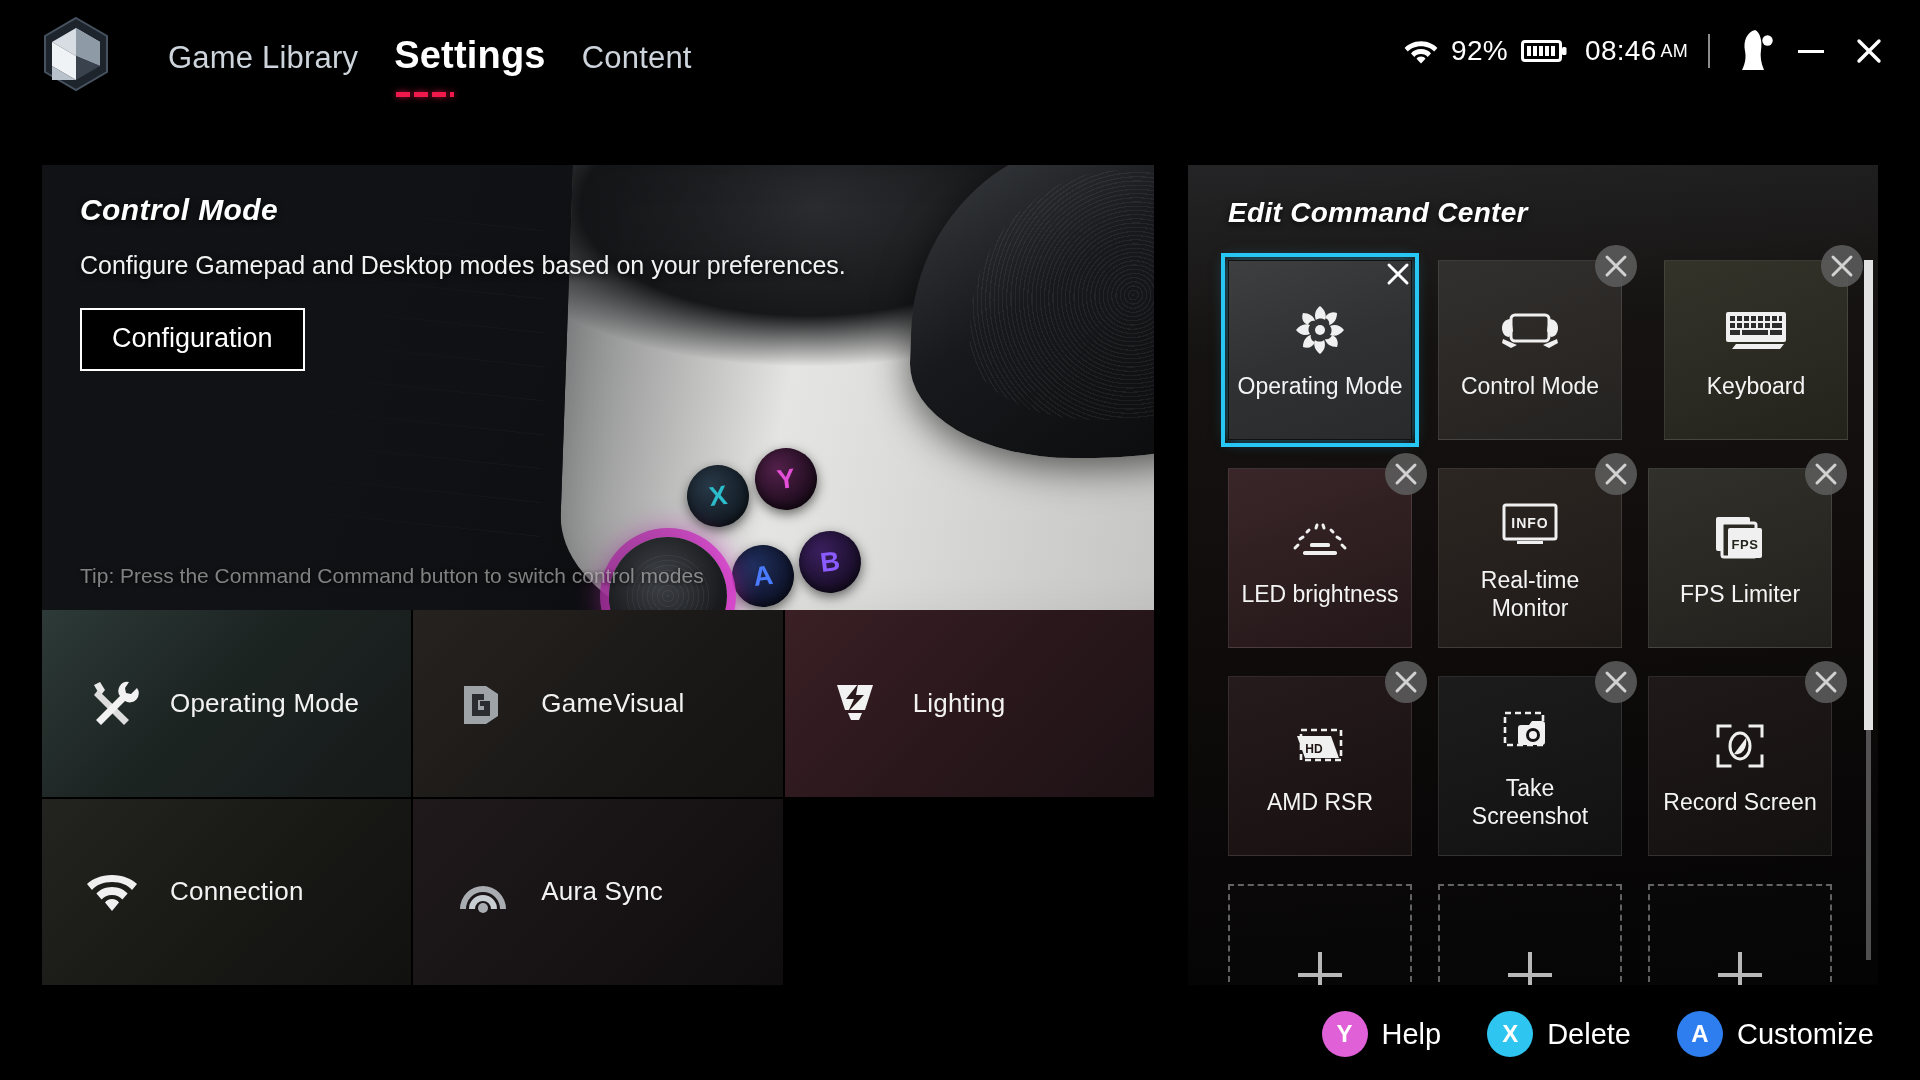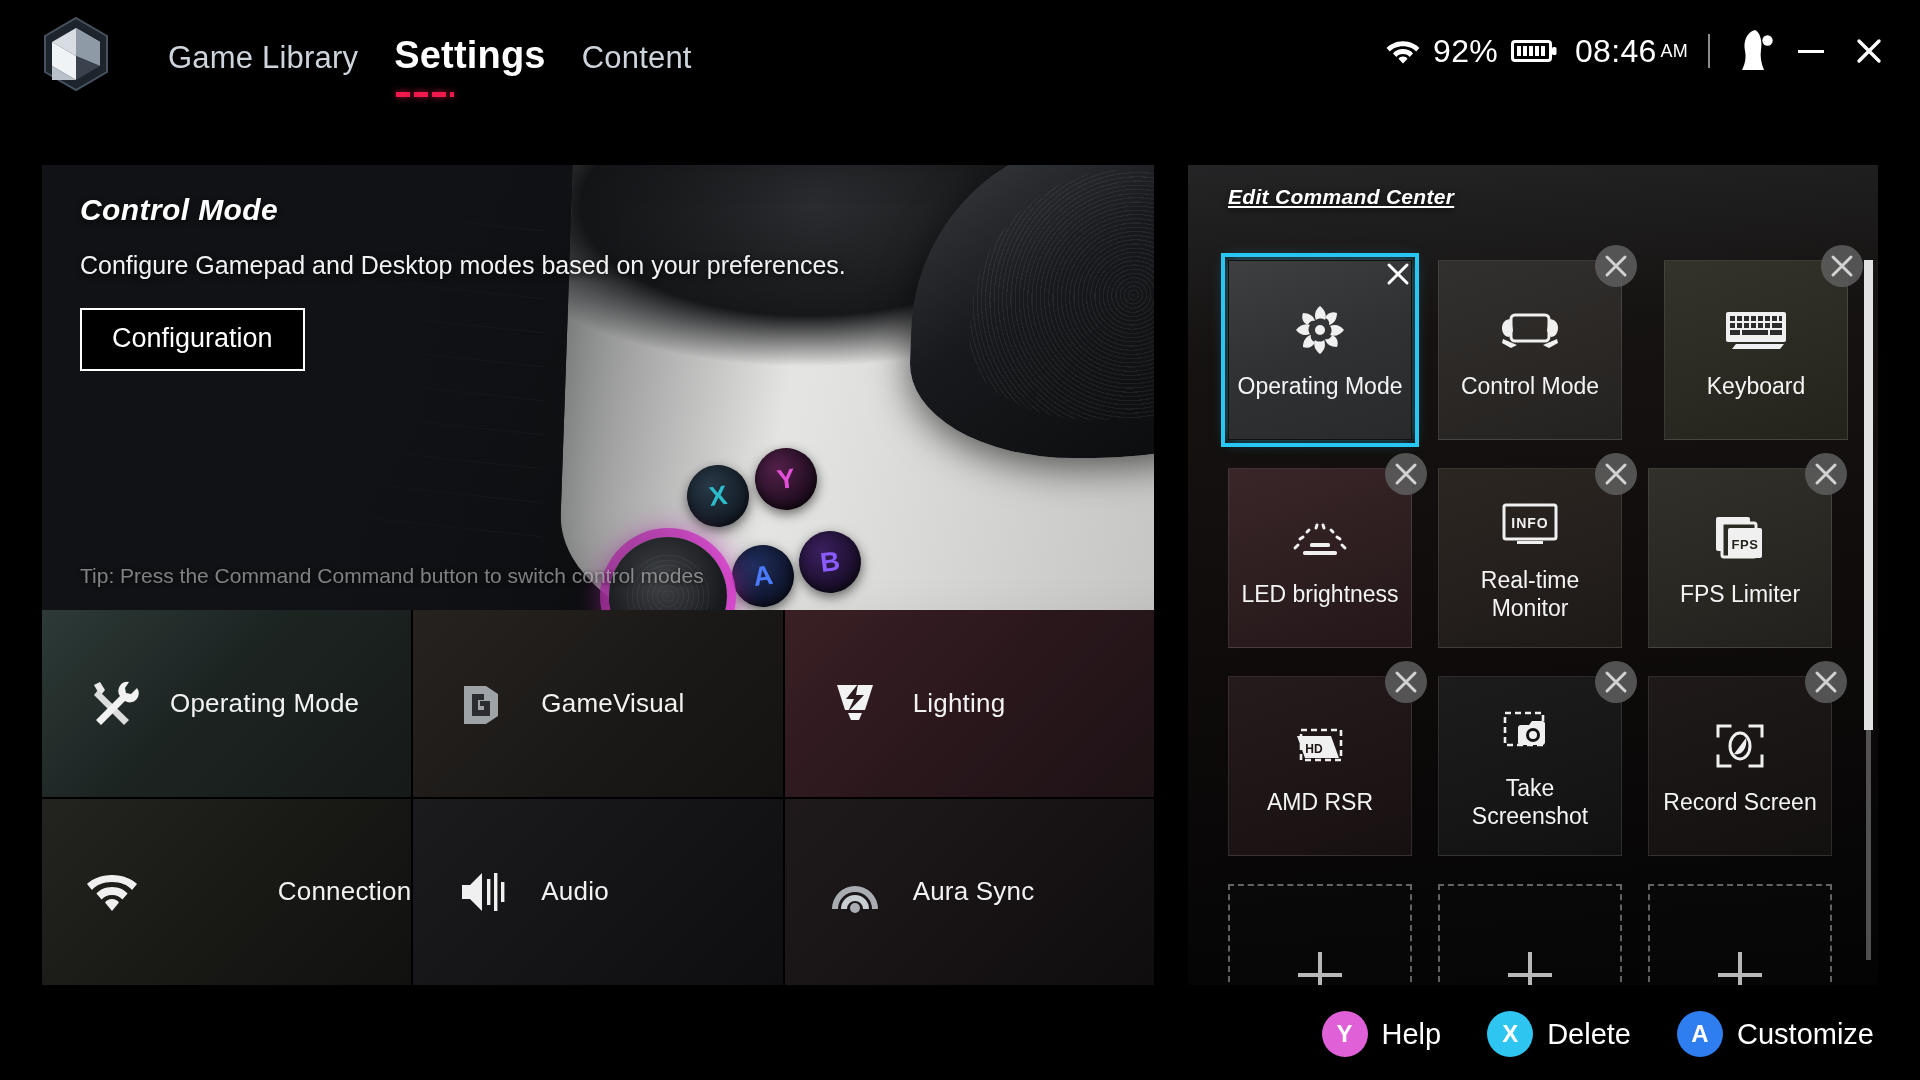--- a/index.html
+++ b/index.html
@@ -47,21 +47,21 @@
     filter:drop-shadow(0 0 3px rgba(240,25,76,.7));
   }
   .nav-item:not(.active) .nav-underline { display:none; }
 
   .status {
     position:absolute; right:0; top:22px; height:58px;
     display:flex; align-items:center; gap:0;
     padding-right:22px;
   }
   .st-group { display:flex; align-items:center; gap:13px; }
-  .st-text { font-size:32px; color:#fff; letter-spacing:.3px; }
+  .st-text { font-size:28px; color:#fff; letter-spacing:.3px; }
   .st-ampm { font-size:18px; color:#fff; margin-left:1px; letter-spacing:.2px;}
   .divider-v { width:2px; height:34px; background:rgba(255,255,255,.55); margin:0 20px; }
   .avatar-btn { width:52px; height:52px; display:flex; align-items:center; justify-content:center; cursor:pointer; }
   .win-btn { width:58px; height:58px; display:flex; align-items:center; justify-content:center; cursor:pointer; }
   .win-min { width:26px; height:3px; background:#fff; }
 
   
   .left-col {
     position:absolute; left:42px; top:165px; width:1112px; height:820px;
   }
@@ -153,34 +153,34 @@
   }
   .tile {
     display:flex; align-items:center; padding-left:42px; gap:30px; cursor:pointer;
     position:relative; overflow:hidden;
   }
   .tile .t-label { font-size:26px; color:#f2f2f2; letter-spacing:.2px; }
   .t-ico { width:56px; height:56px; flex:0 0 56px; display:flex; align-items:center; justify-content:center; }
   .tile.g0 { background:linear-gradient(135deg,#2d3a37 0%,#1c2422 45%,#161a19 100%); }
   .tile.g1 { background:linear-gradient(135deg,#262220 0%,#1b1917 55%,#141312 100%); }
   .tile.g2 { background:linear-gradient(135deg,#3a2025 0%,#2a171c 50%,#1d1215 100%); }
-  .tile.g3 { background:linear-gradient(135deg,#23231f 0%,#181815 55%,#111110 100%);justify-content:space-between; }
+  .tile.g3 { background:linear-gradient(135deg,#23231f 0%,#181815 55%,#111110 100%); }
   .tile.g4 { background:linear-gradient(135deg,#1b1b1d 0%,#141416 55%,#0e0e10 100%); }
   .tile.g5 { background:linear-gradient(135deg,#1f191b 0%,#171314 55%,#100d0e 100%); }
 
   
   .right-panel {
     position:absolute; left:1188px; top:165px; width:690px; height:820px;
     background:linear-gradient(175deg, rgba(120,120,126,0.30) 0%, rgba(82,72,66,0.26) 22%, rgba(48,36,34,0.34) 52%, rgba(20,16,16,0.44) 78%, rgba(8,7,7,0.55) 100%);
     overflow:hidden;
   }
   .rp-title {
-    position:absolute; left:40px; top:20px;
-    font-size:21px; font-style:italic; font-weight:bold; color:#fff;
-    text-shadow:0 2px 6px rgba(0,0,0,.75); letter-spacing:.3px;text-decoration:underline;
+    position:absolute; left:40px; top:32px;
+    font-size:28px; font-style:italic; font-weight:bold; color:#fff;
+    text-shadow:0 2px 6px rgba(0,0,0,.75); letter-spacing:.3px;
   }
   .cc-grid {
     position:absolute; left:40px; top:95px; width:610px;
     display:grid; grid-template-columns:repeat(3,184px); gap:28px 26px;
   }
   .cc-tile {
     position:relative; width:184px; height:180px; cursor:pointer;
     display:flex; flex-direction:column; align-items:center; justify-content:center;
     gap:12px; padding:12px 8px;
     border:1px solid rgba(255,255,255,.10);
@@ -397,31 +397,20 @@
         <span class="t-ico">
           <svg width="54" height="54" viewBox="0 0 54 54">
             <path d="M27 10 C16 10 7 14 2 19 l5 6 C11 20 18 17 27 17 s16 3 20 8 l5-6 C47 14 38 10 27 10 Z" fill="#f0f0f0"></path>
             <path d="M27 22 c-6.6 0-12.4 2.8-15.6 6.5 l5.2 6 C18.8 32 22.5 30 27 30 s8.2 2 10.4 4.5 l5.2-6 C39.4 24.8 33.6 22 27 22 Z" fill="#f0f0f0"></path>
             <path d="M27 34 c-3 0-5.6 1.4-7 3.4 L27 46 l7-8.6 C32.6 35.4 30 34 27 34 Z" fill="#f0f0f0"></path>
           </svg>
         </span>
         <span class="t-label">Connection</span>
       </div>
 
-      <div class="tile g4">
-        <span class="t-ico">
-          <svg width="54" height="54" viewBox="0 0 54 54">
-            <path d="M6 20 h8 L26 8 v38 L14 34 H6 z" fill="#f0f0f0"></path>
-            <rect x="31" y="14" width="3.4" height="26" fill="#f0f0f0"></rect>
-            <rect x="38" y="8" width="3.4" height="38" fill="#f0f0f0"></rect>
-            <rect x="45" y="17" width="3.4" height="20" fill="#f0f0f0"></rect>
-          </svg>
-        </span>
-        <span class="t-label">Audio</span>
-      </div>
 
       <div class="tile g5">
         <span class="t-ico">
           <svg width="54" height="54" viewBox="0 0 54 54">
             <path d="M4 44 a23 23 0 0 1 46 0 h-6 a17 17 0 0 0 -34 0 z" fill="#a9adb2"></path>
             <path d="M13 44 a14 14 0 0 1 28 0 h-6 a8 8 0 0 0 -16 0 z" fill="#c9ced3"></path>
             <circle cx="27" cy="43" r="5" fill="#a9adb2"></circle>
           </svg>
         </span>
         <span class="t-label">Aura Sync</span>

